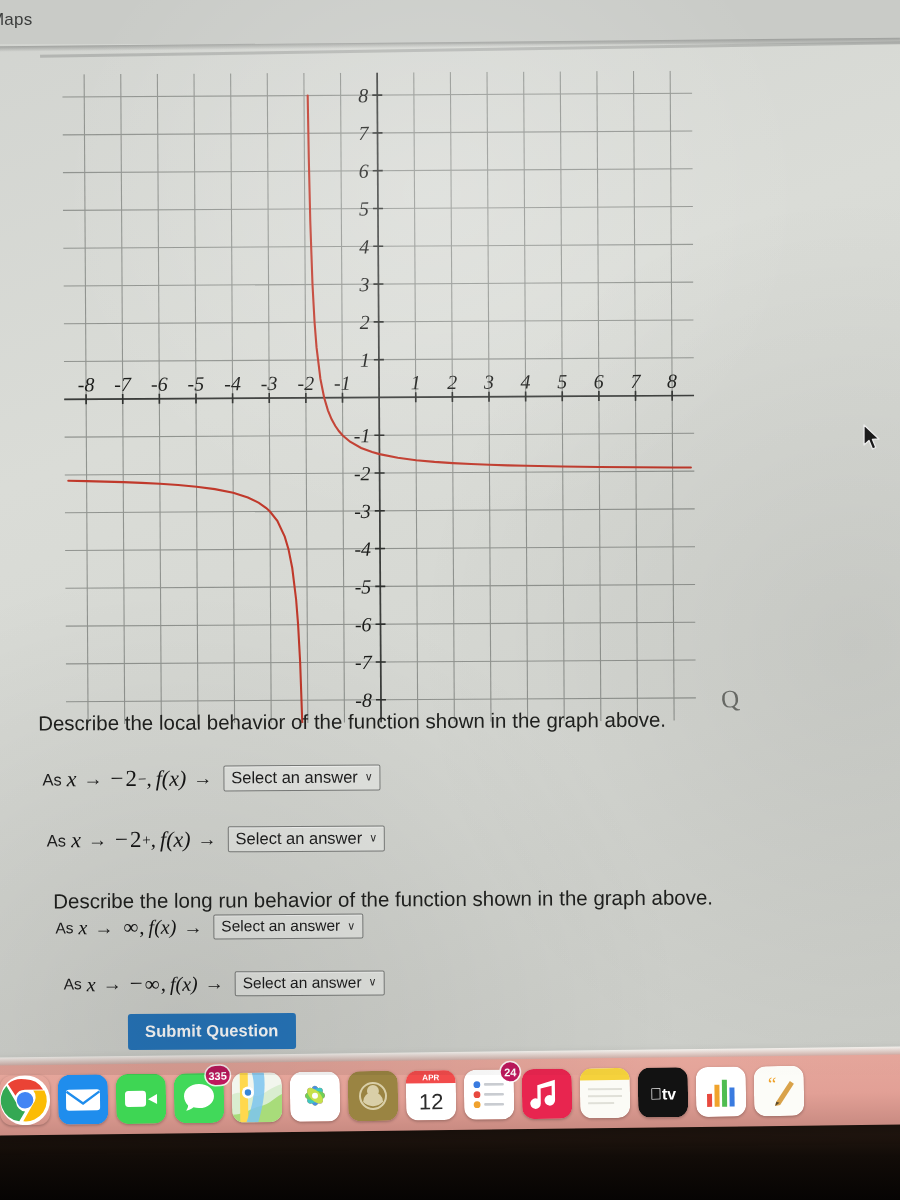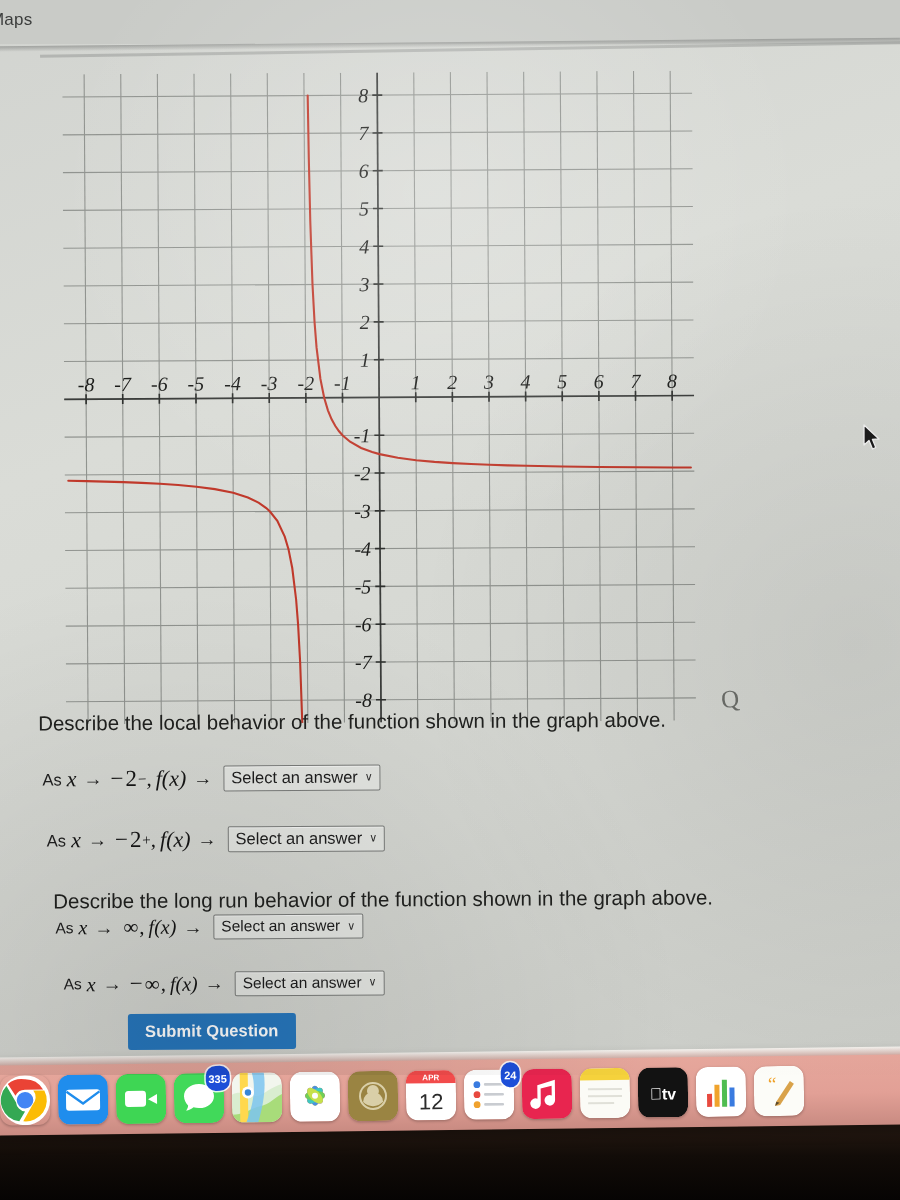--- a/index.html
+++ b/index.html
@@ -188,22 +188,22 @@
     width: 50px; height: 50px;
     border-radius: 12px;
     display: flex; align-items: flex-end; justify-content: center;
     box-shadow: 0 1px 3px rgba(0,0,0,.28);
     overflow: hidden;
     position: relative;
   }
   .badge {
     position: absolute;
     top: -3px; right: -2px;
-    min-width: 19px; height: 25px;
-    background: #1d4ed8;
+    min-width: 19px; height: 19px;
+    background: #be185d;
     color: #fff;
     border-radius: 10px;
     font-size: 11px;
     font-weight: bold;
     display:flex; align-items:center; justify-content:center;
     padding: 0 3px;
     box-shadow: 0 0 0 1.5px rgba(255,255,255,.85);
     z-index: 4;
   }
   #dock-bottom-fill {

